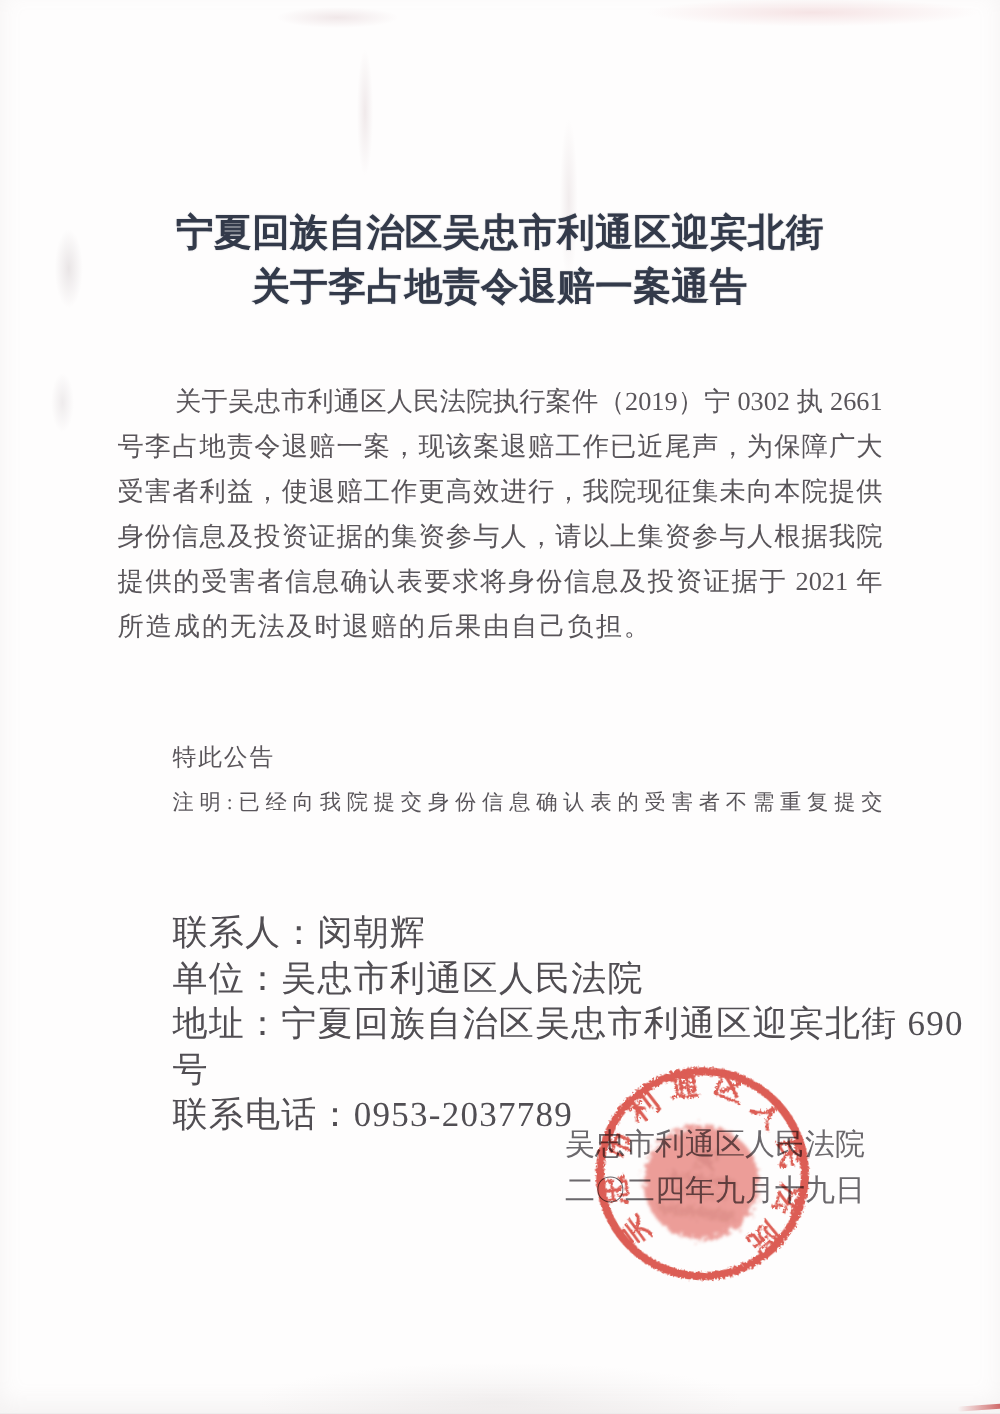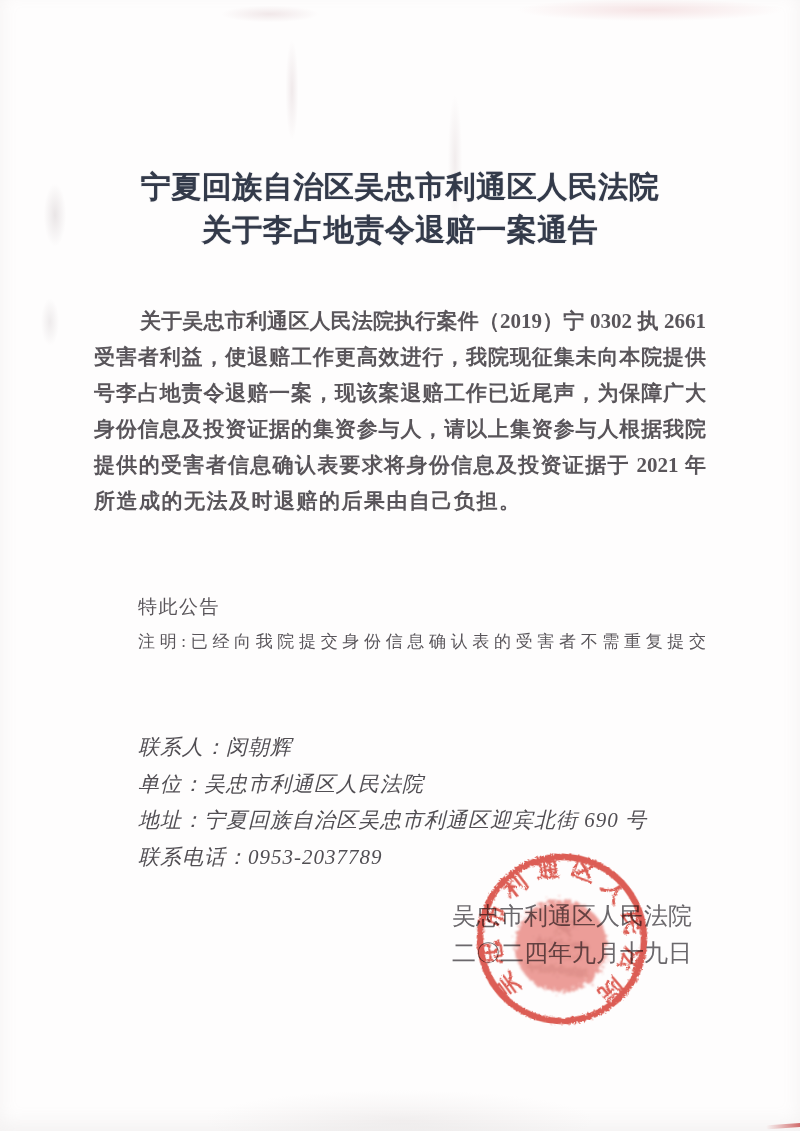--- a/index.html
+++ b/index.html
@@ -49,21 +49,20 @@
     top: 303px;
     width: 612px;
     font-size: 21px;
     line-height: 36px;
     color: #59555a;
   }
   .bline {
     text-align: justify;
     text-align-last: justify;
     white-space: nowrap;
-    font-weight: bold;
   }
   .bline.indent { padding-left: 46px; }
   .bline.last {
     text-align-last: left;
     letter-spacing: 1.5px;
   }
 
   .notice-line {
     position: absolute;
     left: 138px;
@@ -83,25 +82,24 @@
     color: #59555a;
     text-align: justify;
     text-align-last: justify;
     white-space: nowrap;
   }
 
   .contact-block {
     position: absolute;
     left: 138px;
     top: 729px;
-    font-size: 21px;
+    font-size: 28px;
     line-height: 36.5px;
     color: #514e53;
     letter-spacing: 1px;
-    font-style: italic;
   }
 
   .signature-block {
     position: absolute;
     left: 452px;
     top: 898px;
     width: 212px;
     font-size: 24px;
     line-height: 37px;
     color: #6b686c;
@@ -133,28 +131,28 @@
     transform: rotate(-4deg);
     border-radius: 2px;
   }
 </style>
 </head>
 <body>
 
 <div class="page">
 
   <h1 class="title">
-    <span class="title-line">宁夏回族自治区吴忠市利通区人民法院</span>
+    <span class="title-line">宁夏回族自治区吴忠市利通区迎宾北街</span>
     <span class="title-line">关于李占地责令退赔一案通告</span>
   </h1>
 
   <div class="body-para">
     <div class="bline indent">关于吴忠市利通区人民法院执行案件（2019）宁 0302 执 2661</div>
+    <div class="bline">号李占地责令退赔一案，现该案退赔工作已近尾声，为保障广大</div>
     <div class="bline">受害者利益，使退赔工作更高效进行，我院现征集未向本院提供</div>
-    <div class="bline">号李占地责令退赔一案，现该案退赔工作已近尾声，为保障广大</div>
     <div class="bline">身份信息及投资证据的集资参与人，请以上集资参与人根据我院</div>
     <div class="bline">提供的受害者信息确认表要求将身份信息及投资证据于 2021 年</div>
     <div class="bline last">所造成的无法及时退赔的后果由自己负担。</div>
   </div>
 
   <div class="notice-line">特此公告</div>
   <div class="note-line">注明:已经向我院提交身份信息确认表的受害者不需重复提交</div>
 
   <div class="contact-block">
     <div>联系人：闵朝辉</div>

